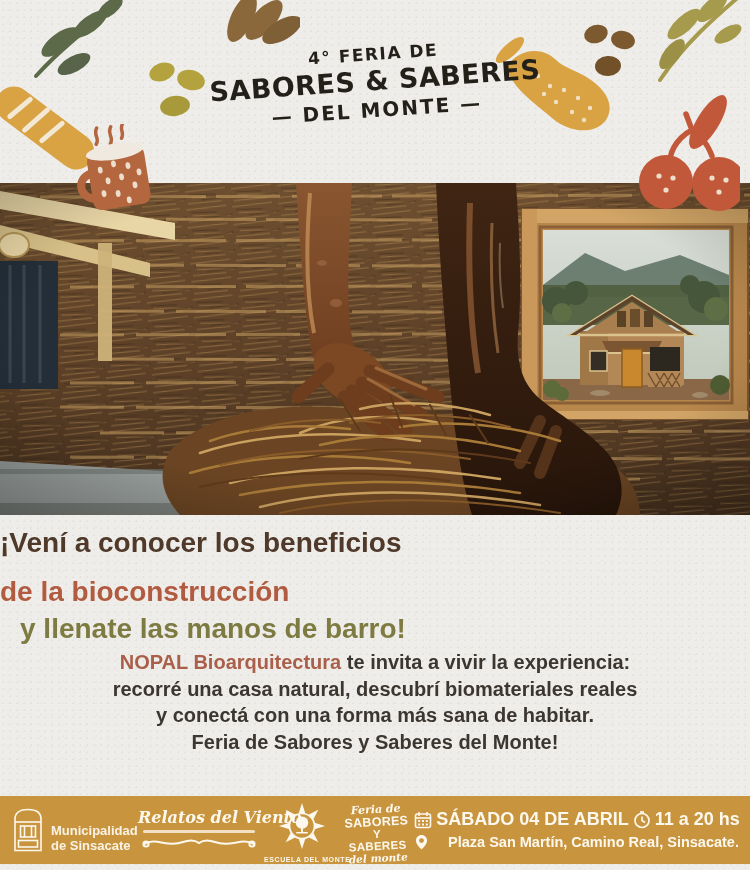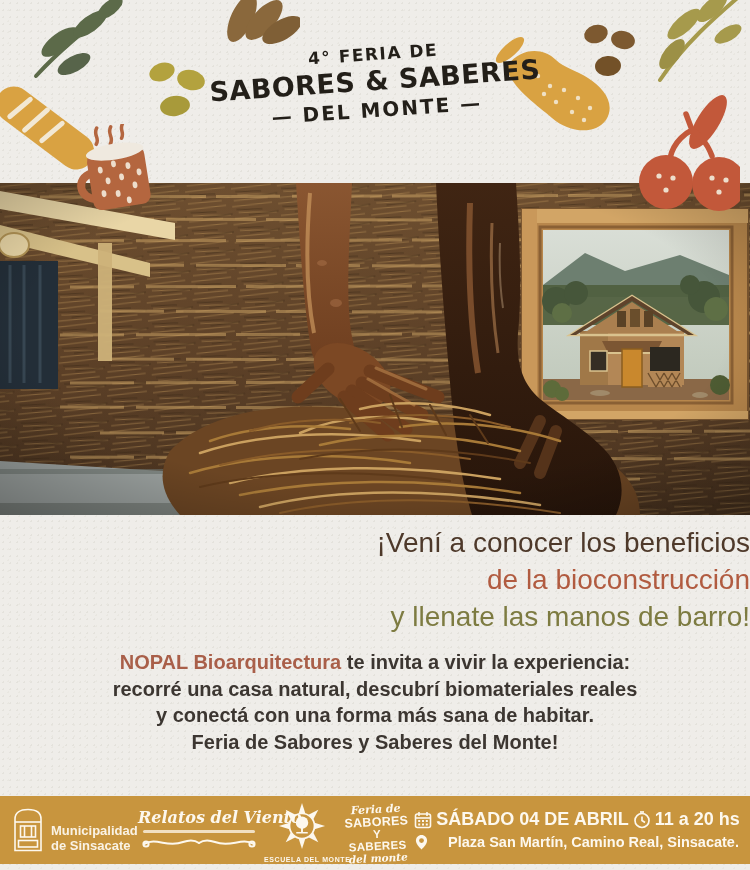--- a/index.html
+++ b/index.html
@@ -11,24 +11,24 @@
   .deco{position:absolute;z-index:3;pointer-events:none;}
   
   .title{position:absolute;top:44px;left:0;right:0;z-index:4;text-align:center;
     transform:rotate(-4deg);color:var(--ink,#231f19);font-family:"DejaVu Sans",sans-serif;}
   .title .l1{font-size:17px;font-weight:bold;letter-spacing:1.5px;}
   .title .l2{font-size:27px;font-weight:bold;letter-spacing:.5px;margin-top:1px;}
   .title .l3{font-size:20px;font-weight:bold;letter-spacing:2px;margin-top:2px;}
   
   .photo{position:absolute;left:0;top:183px;width:750px;height:332px;z-index:1;display:block;}
   
-  .headline{position:absolute;top:524px;left:0;right:0;text-align:right;font-weight:normal;
+  .headline{position:absolute;top:524px;left:0;right:0;text-align:left;font-weight:bold;
     font-size:28px;line-height:37px;z-index:2;}
   .headline .h1{color:var(--headline-brown,#4e392a);}
-  .headline .h2{color:var(--headline-terracotta,#b15b40);}
+  .headline .h2{color:var(--headline-terracotta,#b15b40);margin-top:12px;}
   .headline .h3{color:var(--headline-olive,#7d7b41);padding-left:20px;}
   
   .copy{position:absolute;top:649px;left:18px;right:18px;text-align:center;font-weight:bold;
     font-size:20px;line-height:26.5px;color:var(--body-ink,#3c3631);z-index:2;}
   .copy .brand{color:var(--brand-terracotta,#a95f49);}
   
   .footer{position:absolute;left:0;top:796px;width:750px;height:68px;background:var(--gold,#c8953e);
     z-index:4;color:var(--footer-text,#fdf8ee);}
   .muni{position:absolute;left:12px;top:11px;display:flex;align-items:flex-end;gap:7px;}
   .muni .txt{font-size:13px;line-height:15px;font-weight:bold;opacity:.95;}

